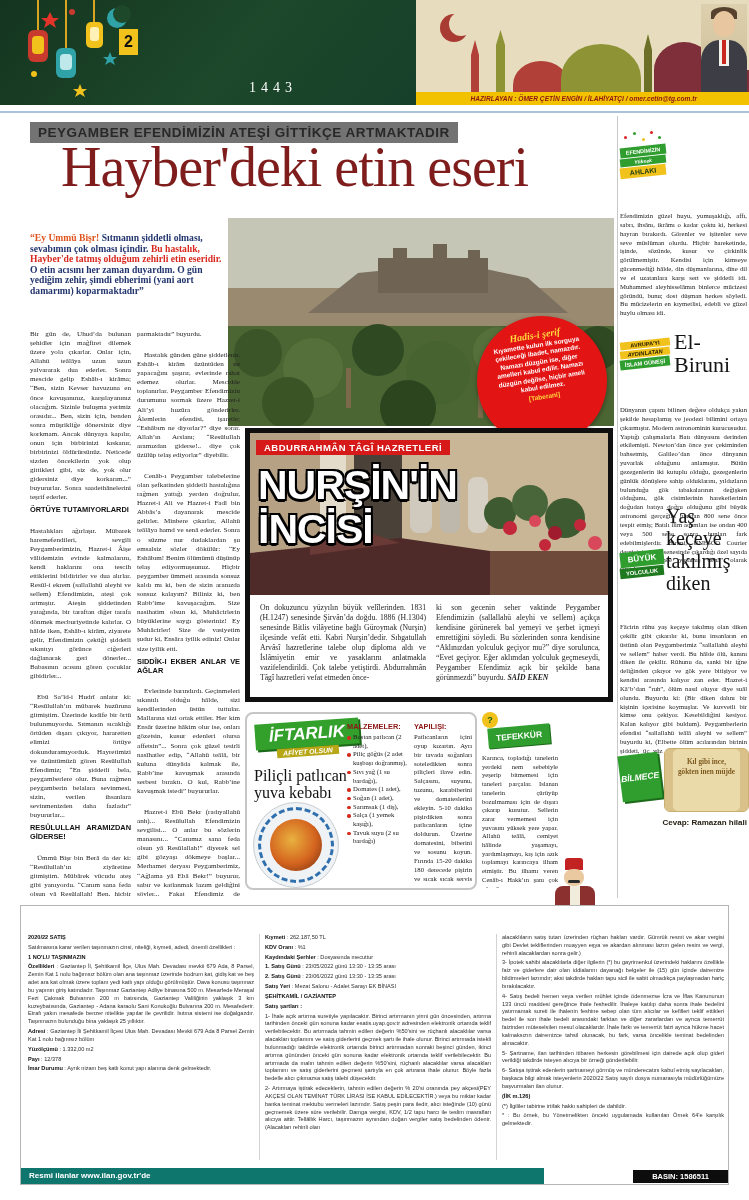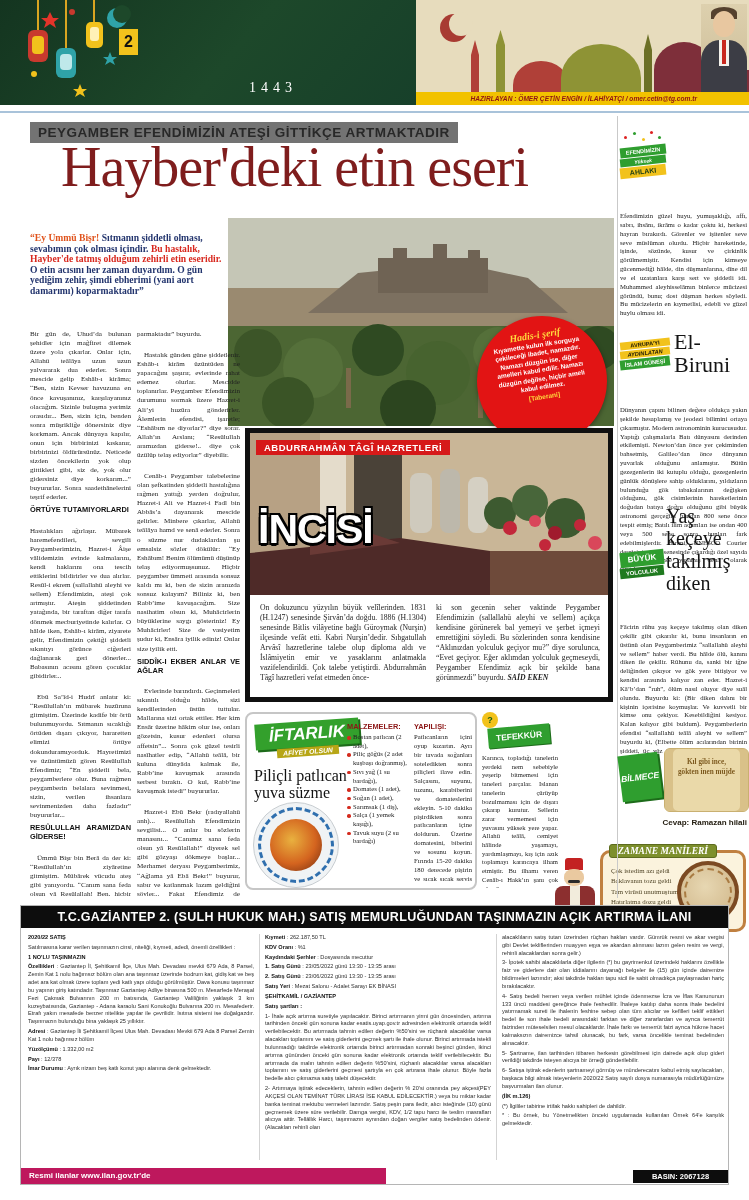--- a/index.html
+++ b/index.html
@@ -117,21 +117,21 @@
   
   .legal{left:20px;top:905px;width:709px;height:280px;background:#fff;border:1px solid #b5b5b5;box-sizing:border-box;}
   .legal-header{position:absolute;left:0;top:0;width:100%;height:22px;background:#0d0d0d;color:#fff;
                 font:bold 12.5px/22px "Liberation Sans",sans-serif;text-align:center;letter-spacing:.3px;}
   .legal-col{position:absolute;top:28px;height:230px;font:5.6px/1.4 "Liberation Sans",sans-serif;
              color:#2e2e2e;text-align:justify;overflow:hidden;}
   .legal-col p{margin:0 0 2px 0;}
   .legal-col b{font-weight:bold;color:#111;}
   .lv-rule{position:absolute;top:28px;width:1px;height:226px;background:#d3d3d3;}
   .legal-bold{font-weight:bold;color:#111;}
-  .resmi-bar{position:absolute;left:0px;top:262px;width:365px;height:16px;background:#be185d;color:#fff;
+  .resmi-bar{position:absolute;left:0px;top:262px;width:523px;height:16px;background:#0f766e;color:#fff;
              font:bold 8px/16px "Liberation Sans",sans-serif;padding-left:8px;box-sizing:border-box;}
   .basin{position:absolute;left:612px;top:264px;width:95px;height:13px;background:#0d0d0d;color:#fff;
          font:bold 7.5px/13px "Liberation Sans",sans-serif;text-align:center;}
 </style>
 </head>
 <body>
 
 <div id="page">
 
   <div class="abs banner-green"></div>
@@ -264,31 +264,32 @@
         <circle cx="305" cy="100" r="7" fill="#a01b2d"></circle>
         <circle cx="330" cy="92" r="6" fill="#c2273a"></circle>
         <circle cx="345" cy="110" r="7" fill="#d9475a"></circle>
         <circle cx="295" cy="112" r="6" fill="#c2273a"></circle>
         <polygon points="0,120 150,105 240,118 240,162 0,162" fill="#4e2a28"></polygon>
         <polygon points="60,108 120,100 150,110 60,122" fill="#6a3a36"></polygon>
         <rect x="240" y="118" width="118" height="44" fill="#6e4a3a"></rect>
       </svg>
     </div>
     <div class="nursin-strip">ABDURRAHMÂN TÂGÎ HAZRETLERİ</div>
+    <div class="nursin-t" style="top:32px;">NURŞİN'İN</div>
     <div class="nursin-t" style="top:76px;">İNCİSİ</div>
     <div class="nursin-col" style="left:10px;width:166px;">On dokuzuncu yüzyılın büyük velîlerinden. 1831 (H.1247) senesinde Şirvân’da doğdu. 1886 (H.1304) senesinde Bitlis vilâyetine bağlı Güroymak (Nurşin) ilçesinde vefât etti. Kabri Nurşin’dedir. Sıbgatullah Arvâsî hazretlerine talebe olup diploma aldı ve İslâmiyetin emir ve yasaklarını anlatmakla vazifelendirildi. Çok talebe yetiştirdi. Abdurrahmân Tâgî hazretleri vefat etmeden önce-</div>
     <div class="nursin-col" style="left:186px;width:164px;">
       <span>ki son gecenin seher vaktinde Peygamber Efendimizin (sallallahü aleyhi ve sellem) açıkça kendisine görünerek bal yemeyi ve şerbet içmeyi emrettiğini söyledi. Bu sözlerinden sonra kendisine “Aklınızdan yolculuk geçiyor mu?” diye sorulunca, “Evet geçiyor. Eğer aklımdan yolculuk geçmeseydi, Peygamber Efendimiz açık bir şekilde bana görünmezdi” buyurdu. </span><span class="nursin-author">SAİD EKEN</span>
     </div>
   </div>
 
   <div class="abs recipe">
     <div class="if-badge">İFTARLIK</div>
     <div class="if-sub">AFİYET OLSUN</div>
-    <div class="recipe-title">Piliçli patlıcan yuva süzme</div>
+    <div class="recipe-title">Piliçli patlıcan yuva kebabı</div>
     <div class="plate">
       <div class="plate-rim"></div>
       <div class="plate-food"></div>
     </div>
     <div class="ing-col">
       <div class="rec-header">MALZEMELER:</div>
       <div class="ing-item">Bostan patlıcan (2 adet),</div>
       <div class="ing-item">Piliç göğüs (2 adet kuşbaşı doğranmış),</div>
       <div class="ing-item">Sıvı yağ (1 su bardağı),</div>
       <div class="ing-item">Domates (1 adet),</div>
@@ -309,31 +310,20 @@
     <div class="tef-text">Karınca, topladığı tanelerin yerdeki nem sebebiyle yeşerip bitmemesi için taneleri parçalar. Islanan tanelerin çürüyüp bozulmaması için de dışarı çıkarıp kurutur. Sellerin zarar vermemesi için yuvasını yüksek yere yapar. Allahü teâlâ, cemiyet hâlinde yaşamayı, yardımlaşmayı, kış için azık toplamayı karıncaya ilham etmiştir. Bu ilhamı veren Cenâb-ı Hakk’ın şanı çok yücedir.</div>
   </div>
 
   <div class="abs drummer">
     <div class="fez"></div>
     <div class="face"></div>
     <div class="mustache"></div>
     <div class="dbody"></div>
     <div class="dvest"></div>
   </div>
-  <div class="abs zamane">
-    <div class="zam-title">ZAMANE MANİLERİ</div>
-    <div class="zam-lines">
-      <div class="zam-line">Çok istedim azı geldi</div>
-      <div class="zam-line">Baklavanın tozu geldi</div>
-      <div class="zam-line">Tam virüsü unutmuştum</div>
-      <div class="zam-line">Hatırlatma dozu geldi</div>
-      <div class="zam-sig">H.S.</div>
-    </div>
-    <div class="drum"></div>
-  </div>
 
   <div class="abs rail-divider"></div>
 
   <div class="abs" style="left:620px;top:118px;width:127px;height:212px;">
     <div class="confetti" style="left:4px;top:18px;"></div>
     <div class="abs" style="left:0;top:28px;width:46px;">
       <span class="logo-chip chip-green" style="font:bold 5.4px 'Liberation Sans',sans-serif;padding:2px 1px;">EFENDİMİZİN</span>
       <span class="logo-chip chip-green" style="font:italic bold 5px 'Liberation Sans',sans-serif;padding:1px;margin-top:1px;">Yüksek</span>
       <span class="logo-chip chip-yellow" style="font:bold 7px 'Liberation Sans',sans-serif;padding:2px;margin-top:1px;">AHLAKI</span>
     </div>
@@ -361,21 +351,20 @@
 
   <div class="abs" style="left:620px;top:748px;width:127px;height:88px;">
     <div class="bil-badge">BİLMECE</div>
     <div class="scroll">
       <div class="scroll-text">Kıl gibi ince, gökten inen müjde</div>
     </div>
     <div class="bil-answer">Cevap: Ramazan hilali</div>
   </div>
 
   <div class="abs legal">
-    <div class="legal-header">T.C.GAZİANTEP 2. (SULH HUKUK MAH.) SATIŞ MEMURLUĞUNDAN TAŞINMAZIN AÇIK ARTIRMA İLANI</div>
     <div class="lv-rule" style="left:238px;"></div>
     <div class="lv-rule" style="left:475px;"></div>
 
     <div class="legal-col" style="left:7px;width:226px;">
       <p class="legal-bold">2020/22 SATIŞ</p>
       <p>Satılmasına karar verilen taşınmazın cinsi, niteliği, kıymeti, adedi, önemli özellikleri :</p>
       <p class="legal-bold">1 NO'LU TAŞINMAZIN</p>
       <p><b>Özellikleri</b><span> : Gaziantep İl, Şehitkamil İlçe, Ulus Mah. Devadası mevkii 679 Ada, 8 Parsel, Zemin Kat 1 nolu bağımsız bölüm olan ana taşınmaz üzerinde bodrum kat, gidiş kat ve beş adet ara kat olmak üzere toplam yedi katlı yapı olduğu görülmüştür. Dava konusu taşınmaz bu yapının giriş katındadır. Taşınmaz Gaziantep Adliye binasına 500 m. Mesarfede Meraşal Fezi Çakmak Bulvarının 200 m batısında, Gaziantep Valiliğinin yaklaşık 3 km kuzeybatısında, Gaziantep - Adana karaolu Sani Konukoğlu Bulvarına 200 m. Mesafederir. Etrafı yakın mesafede benzer nitelikte yapılar ile çevrilidir. Isıtma sistemi ise doğalgazdır. Taşınmazın bulunduğu bina yaklaşık 25 yıllıktır.</span></p>
       <p><b>Adresi</b><span> : Gaziantep İli Şehitkamil İlçesi Ulus Mah. Devadası Mevkii 679 Ada 8 Parsel Zemin Kat 1 nolu bağımsız bölüm</span></p>
       <p><b>Yüzölçümü</b><span> : 1.332,00 m2</span></p>
@@ -401,16 +390,16 @@
       <p>3- İpotek sahibi alacaklılarla diğer ilgilerin (*) bu gayrimenkul üzerindeki haklarını özellikle faiz ve giderlere dair olan iddialarını dayanağı belgeler ile (15) gün içinde dairemize bildirmeleri lazımdır; aksi takdirde hakları tapu sicil ile sabit olmadıkça paylaşmadan hariç bırakılacaktır.</p>
       <p>4- Satış bedeli hemen veya verilen mühlet içinde ödenmezse İcra ve İflas Kanununun 133 üncü maddesi gereğince ihale feshedilir. İhaleye katılıp daha sonra ihale bedelini yatırmamak sureti ile ihalenin feshine sebep olan tüm alıcılar ve kefilleri teklif ettikleri bedel ile son ihale bedeli arasındaki farktan ve diğer zararlardan ve ayrıca temerrüt faizinden müteselsilen mesul olacaklardır. İhale farkı ve temerrüt faizi ayrıca hükme hacet kalmaksızın dairemizce tahsil olunacak, bu fark, varsa öncelikle teminat bedelinden alınacaktır.</p>
       <p>5- Şartname, ilan tarihinden itibaren herkesin görebilmesi için dairede açık olup gideri verildiği takdirde isteyen alıcıya bir örneği gönderilebilir.</p>
       <p>6- Satışa iştirak edenlerin şartnameyi görmüş ve münderecatını kabul etmiş sayılacakları, başkaca bilgi almak isteyenlerin 2020/22 Satış sayılı dosya numarasıyla müdürlüğümüze başvurmaları ilan olunur.</p>
       <p class="legal-bold">(İİK m.126)</p>
       <p>(*) İlgililer tabirine irtifak hakkı sahipleri de dahildir.</p>
       <p>* : Bu örnek, bu Yönetmelikten önceki uygulamada kullanılan Örnek 64’e karşılık gelmektedir.</p>
     </div>
 
     <div class="resmi-bar">Resmi ilanlar www.ilan.gov.tr'de</div>
-    <div class="basin">BASIN: 2067128</div>
+    <div class="basin">BASIN: 1586511</div>
   </div>
 
 </div>
 
 </body></html>

